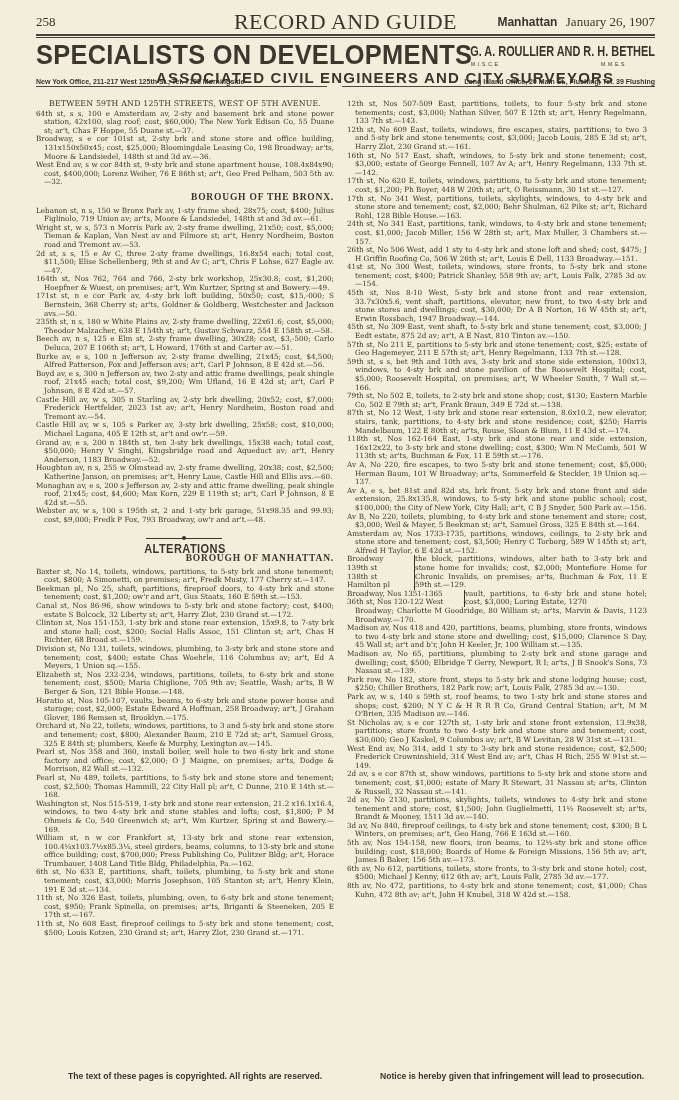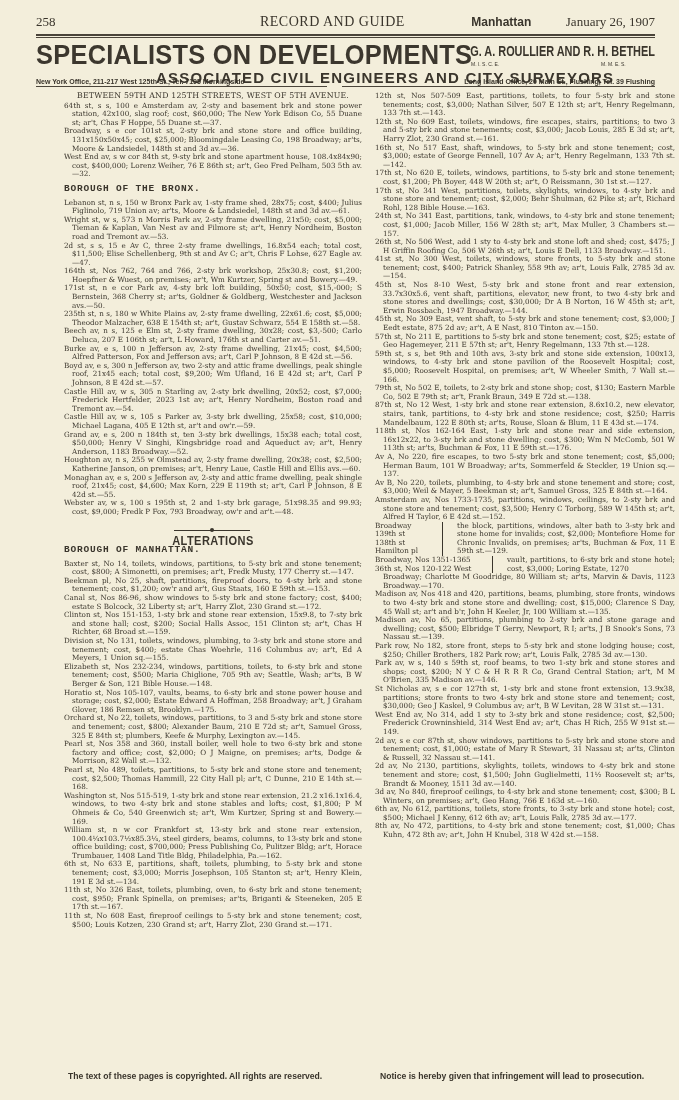--- a/index.html
+++ b/index.html
@@ -9,21 +9,21 @@
     color:#3a352c;
     font-family:"DejaVu Serif", serif;
     position:relative;
   }
   .page { position:absolute; left:0; top:0; width:679px; height:1100px; }
   .runhead {
     position:absolute; left:36px; right:24px; top:12px; height:20px;
     display:flex; align-items:center; justify-content:space-between;
   }
   .runhead .pg { font-family:"Liberation Serif", serif; font-size:13px; }
-  .runhead .title { font-family:"Liberation Serif", serif; font-size:14px; letter-spacing:0.5px; margin-left:170px; }
+  .runhead .title { font-family:"Liberation Serif", serif; font-size:22px; letter-spacing:0.5px; margin-left:170px; }
   .runhead .boro { font-family:"Liberation Sans", sans-serif; font-weight:bold; font-size:12px; margin-left:32px; }
   .runhead .date { font-family:"Liberation Serif", serif; font-size:13px; }
   .rule { position:absolute; left:36px; right:24px; height:0; border-top:1px solid #4a443a; }
   .ad {
     position:absolute; left:36px; right:24px; top:42px; height:42px;
   }
   .ad .big {
     position:absolute; left:0; top:-2px;
     font-family:"Liberation Sans", sans-serif; font-weight:bold;
     font-size:27px; letter-spacing:0.3px; color:#3c372e; transform:scaleX(0.94); transform-origin:left;
@@ -40,36 +40,36 @@
     position:absolute; left:120px; top:27px;
     font-family:"Liberation Sans", sans-serif; font-weight:bold; font-size:15px; letter-spacing:1.2px; white-space:nowrap;
   }
   .ad .office-ny, .ad .office-li {
     position:absolute; top:36px;
     font-family:"Liberation Sans", sans-serif; font-weight:bold; font-size:7px; white-space:nowrap;
   }
   .ad .office-ny { left:0; }
   .ad .office-li { right:0; }
   .col {
-    position:absolute; top:92px; width:298px;
-    font-size:7.2px; line-height:8.6px; text-align:justify;margin-left:28px;
+    position:absolute; top:100px; width:298px;
+    font-size:7.2px; line-height:8.6px; text-align:justify;
   }
   .col.left { left:36px; }
   .col.right { left:347px; width:300px; }
   .entry { margin:0 0 0 0; padding-left:8px; text-indent:-8px; }
   .hdr-small { font-family:"DejaVu Serif", serif; font-size:7.8px; letter-spacing:0.2px; text-align:center; margin:0 0 1px 0; }
-  .hdr-boro { font-family:Liberation Mono, monospace; font-weight:bold; font-size:9.5px; letter-spacing:0.8px; text-align:left; margin:6px 0 5px 0; }
+  .hdr-boro { font-family:Liberation Serif, serif; font-weight:bold; font-size:9.5px; letter-spacing:0.8px; text-align:right; margin:6px 0 5px 0; }
   .ornament { position:relative; height:10px; margin:8px 0 2px 0; }
   .ornament .line { position:absolute; left:110px; width:76px; top:5px; border-top:1px solid #3a352c; }
   .ornament .dot { position:absolute; left:146px; top:3px; width:4px; height:4px; border-radius:2px; background:#3a352c; }
   .hdr-alter {
     font-family:"Liberation Sans", sans-serif; font-weight:bold; font-size:13px;
     text-align:center; letter-spacing:0.5px; transform:scaleX(0.85); margin:2px 0 0 0;
   }
-  .bracket { display:grid; grid-template-columns:68px 1fr; column-gap:14px; }
+  .bracket { display:grid; grid-template-columns:68px 1fr; column-gap:0; }
   .bracket .bl { border-right:1px solid #3a352c; padding-right:2px; }
   .bracket .bl div { white-space:nowrap; }
   .bracket .br { text-align:justify; }
   .bracket .tail { grid-column:1 / span 2; padding-left:8px; }
   .footer {
     position:absolute; top:1071px;
     font-family:"Liberation Sans", sans-serif; font-weight:bold; font-size:8.6px; white-space:nowrap;
   }
   .footer.l { left:38px;margin-left:30px; }
   .footer.r { left:348px;margin-left:32px; }
@@ -163,20 +163,21 @@
       <p class="entry">26th st, No 506 West, add 1 sty to 4-sty brk and stone loft and shed; cost, $475; J H Griffin Roofing Co, 506 W 26th st; ar't, Louis E Dell, 1133 Broadway.—151.</p>
       <p class="entry">41st st, No 300 West, toilets, windows, store fronts, to 5-sty brk and stone tenement; cost, $400; Patrick Shanley, 558 9th av; ar't, Louis Falk, 2785 3d av.—154.</p>
       <p class="entry">45th st, Nos 8-10 West, 5-sty brk and stone front and rear extension, 33.7x30x5.6, vent shaft, partitions, elevator, new front, to two 4-sty brk and stone stores and dwellings; cost, $30,000; Dr A B Norton, 16 W 45th st; ar't, Erwin Rossbach, 1947 Broadway.—144.</p>
       <p class="entry">45th st, No 309 East, vent shaft, to 5-sty brk and stone tenement; cost, $3,000; J Eedt estate, 875 2d av; ar't, A E Nast, 810 Tinton av.—150.</p>
       <p class="entry">57th st, No 211 E, partitions to 5-sty brk and stone tenement; cost, $25; estate of Geo Hagemeyer, 211 E 57th st; ar't, Henry Regelmann, 133 7th st.—128.</p>
       <p class="entry">59th st, s s, bet 9th and 10th avs, 3-sty brk and stone side extension, 100x13, windows, to 4-sty brk and stone pavilion of the Roosevelt Hospital; cost, $5,000; Roosevelt Hospital, on premises; ar't, W Wheeler Smith, 7 Wall st.—166.</p>
       <p class="entry">79th st, No 502 E, toilets, to 2-sty brk and stone shop; cost, $130; Eastern Marble Co, 502 E 79th st; ar't, Frank Braun, 349 E 72d st.—138.</p>
       <p class="entry">87th st, No 12 West, 1-sty brk and stone rear extension, 8.6x10.2, new elevator, stairs, tank, partitions, to 4-sty brk and stone residence; cost, $250; Harris Mandelbaum, 122 E 80th st; ar'ts, Rouse, Sloan &amp; Blum, 11 E 43d st.—174.</p>
       <p class="entry">118th st, Nos 162-164 East, 1-sty brk and stone rear and side extension, 16x12x22, to 3-sty brk and stone dwelling; cost, $300; Wm N McComb, 501 W 113th st; ar'ts, Buchman &amp; Fox, 11 E 59th st.—176.</p>
       <p class="entry">Av A, No 220, fire escapes, to two 5-sty brk and stone tenement; cost, $5,000; Herman Baum, 101 W Broadway; ar'ts, Sommerfeld &amp; Steckler, 19 Union sq.—137.</p>
+      <p class="entry">Av A, e s, bet 81st and 82d sts, brk front, 5-sty brk and stone front and side extension, 25.8x135.8, windows, to 5-sty brk and stone public school; cost, $100,000; the City of New York, City Hall; ar't, C B J Snyder, 500 Park av.—156.</p>
       <p class="entry">Av B, No 220, toilets, plumbing, to 4-sty brk and stone tenement and store; cost, $3,000; Weil &amp; Mayer, 5 Beekman st; ar't, Samuel Gross, 325 E 84th st.—164.</p>
       <p class="entry">Amsterdam av, Nos 1733-1735, partitions, windows, ceilings, to 2-sty brk and stone store and tenement; cost, $3,500; Henry C Torborg, 589 W 145th st; ar't, Alfred H Taylor, 6 E 42d st.—152.</p>
     </div>
 
     <div class="bracket">
       <div class="bl">
         <div>Broadway</div>
         <div>139th st</div>
         <div>138th st</div>
         <div>Hamilton pl</div>
@@ -196,20 +197,21 @@
     <div>
       <p class="entry">Madison av, Nos 418 and 420, partitions, beams, plumbing, store fronts, windows to two 4-sty brk and stone store and dwelling; cost, $15,000; Clarence S Day, 45 Wall st; ar't and b'r, John H Keeler, Jr, 100 William st.—135.</p>
       <p class="entry">Madison av, No 65, partitions, plumbing to 2-sty brk and stone garage and dwelling; cost, $500; Elbridge T Gerry, Newport, R I; ar'ts, J B Snook's Sons, 73 Nassau st.—139.</p>
       <p class="entry">Park row, No 182, store front, steps to 5-sty brk and stone lodging house; cost, $250; Chiller Brothers, 182 Park row; ar't, Louis Falk, 2785 3d av.—130.</p>
       <p class="entry">Park av, w s, 140 s 59th st, roof beams, to two 1-sty brk and stone stores and shops; cost, $200; N Y C &amp; H R R R Co, Grand Central Station; ar't, M M O'Brien, 335 Madison av.—146.</p>
       <p class="entry">St Nicholas av, s e cor 127th st, 1-sty brk and stone front extension, 13.9x38, partitions; store fronts to two 4-sty brk and stone store and tenement; cost, $30,000; Geo J Kaskel, 9 Columbus av; ar't, B W Levitan, 28 W 31st st.—131.</p>
       <p class="entry">West End av, No 314, add 1 sty to 3-sty brk and stone residence; cost, $2,500; Frederick Crowninshield, 314 West End av; ar't, Chas H Rich, 255 W 91st st.—149.</p>
       <p class="entry">2d av, s e cor 87th st, show windows, partitions to 5-sty brk and stone store and tenement; cost, $1,000; estate of Mary R Stewart, 31 Nassau st; ar'ts, Clinton &amp; Russell, 32 Nassau st.—141.</p>
       <p class="entry">2d av, No 2130, partitions, skylights, toilets, windows to 4-sty brk and stone tenement and store; cost, $1,500; John Guglielmetti, 11½ Roosevelt st; ar'ts, Brandt &amp; Mooney, 1511 3d av.—140.</p>
       <p class="entry">3d av, No 840, fireproof ceilings, to 4-sty brk and stone tenement; cost, $300; B L Winters, on premises; ar't, Geo Hang, 766 E 163d st.—160.</p>
+      <p class="entry">5th av, Nos 154-158, new floors, iron beams, to 12½-sty brk and stone office building; cost, $18,000; Boards of Home &amp; Foreign Missions, 156 5th av; ar't, James B Baker, 156 5th av.—173.</p>
       <p class="entry">6th av, No 612, partitions, toilets, store fronts, to 3-sty brk and stone hotel; cost, $500; Michael J Kenny, 612 6th av; ar't, Louis Falk, 2785 3d av.—177.</p>
       <p class="entry">8th av, No 472, partitions, to 4-sty brk and stone tenement; cost, $1,000; Chas Kuhn, 472 8th av; ar't, John H Knubel, 318 W 42d st.—158.</p>
     </div>
   </div>
 
   <div class="footer l">The text of these pages is copyrighted.  All rights are reserved.</div>
   <div class="footer r">Notice is hereby given that infringement will lead to prosecution.</div>
 </div>
 
 </body></html>

